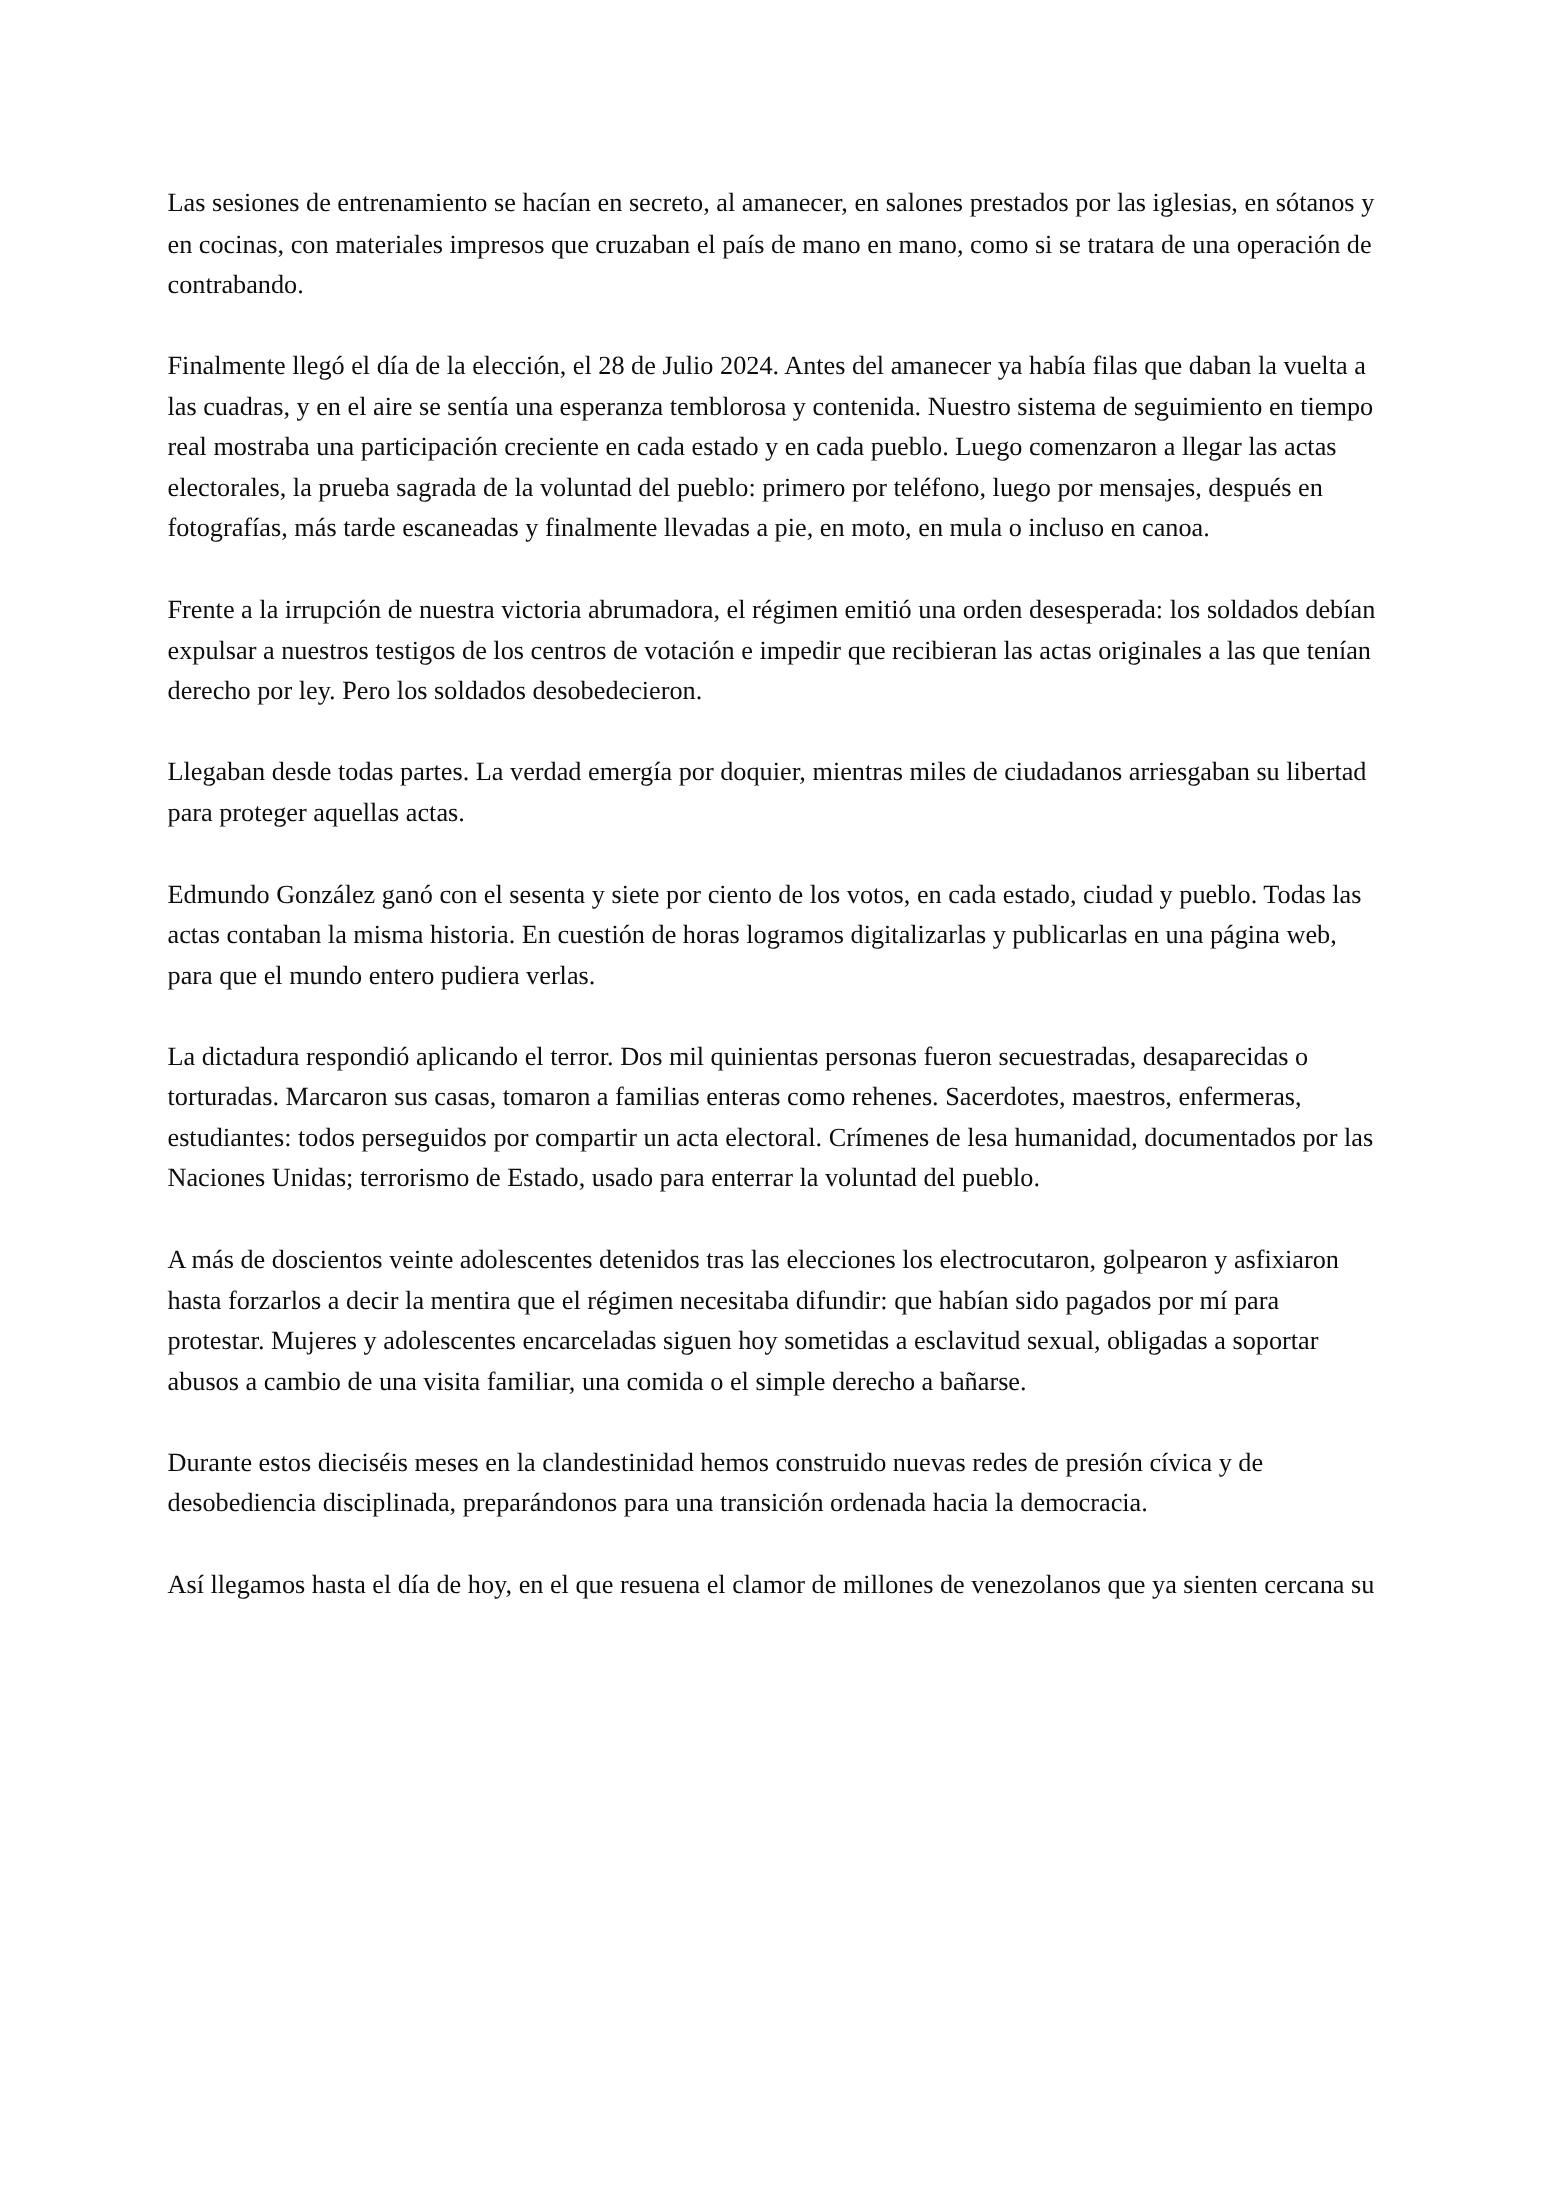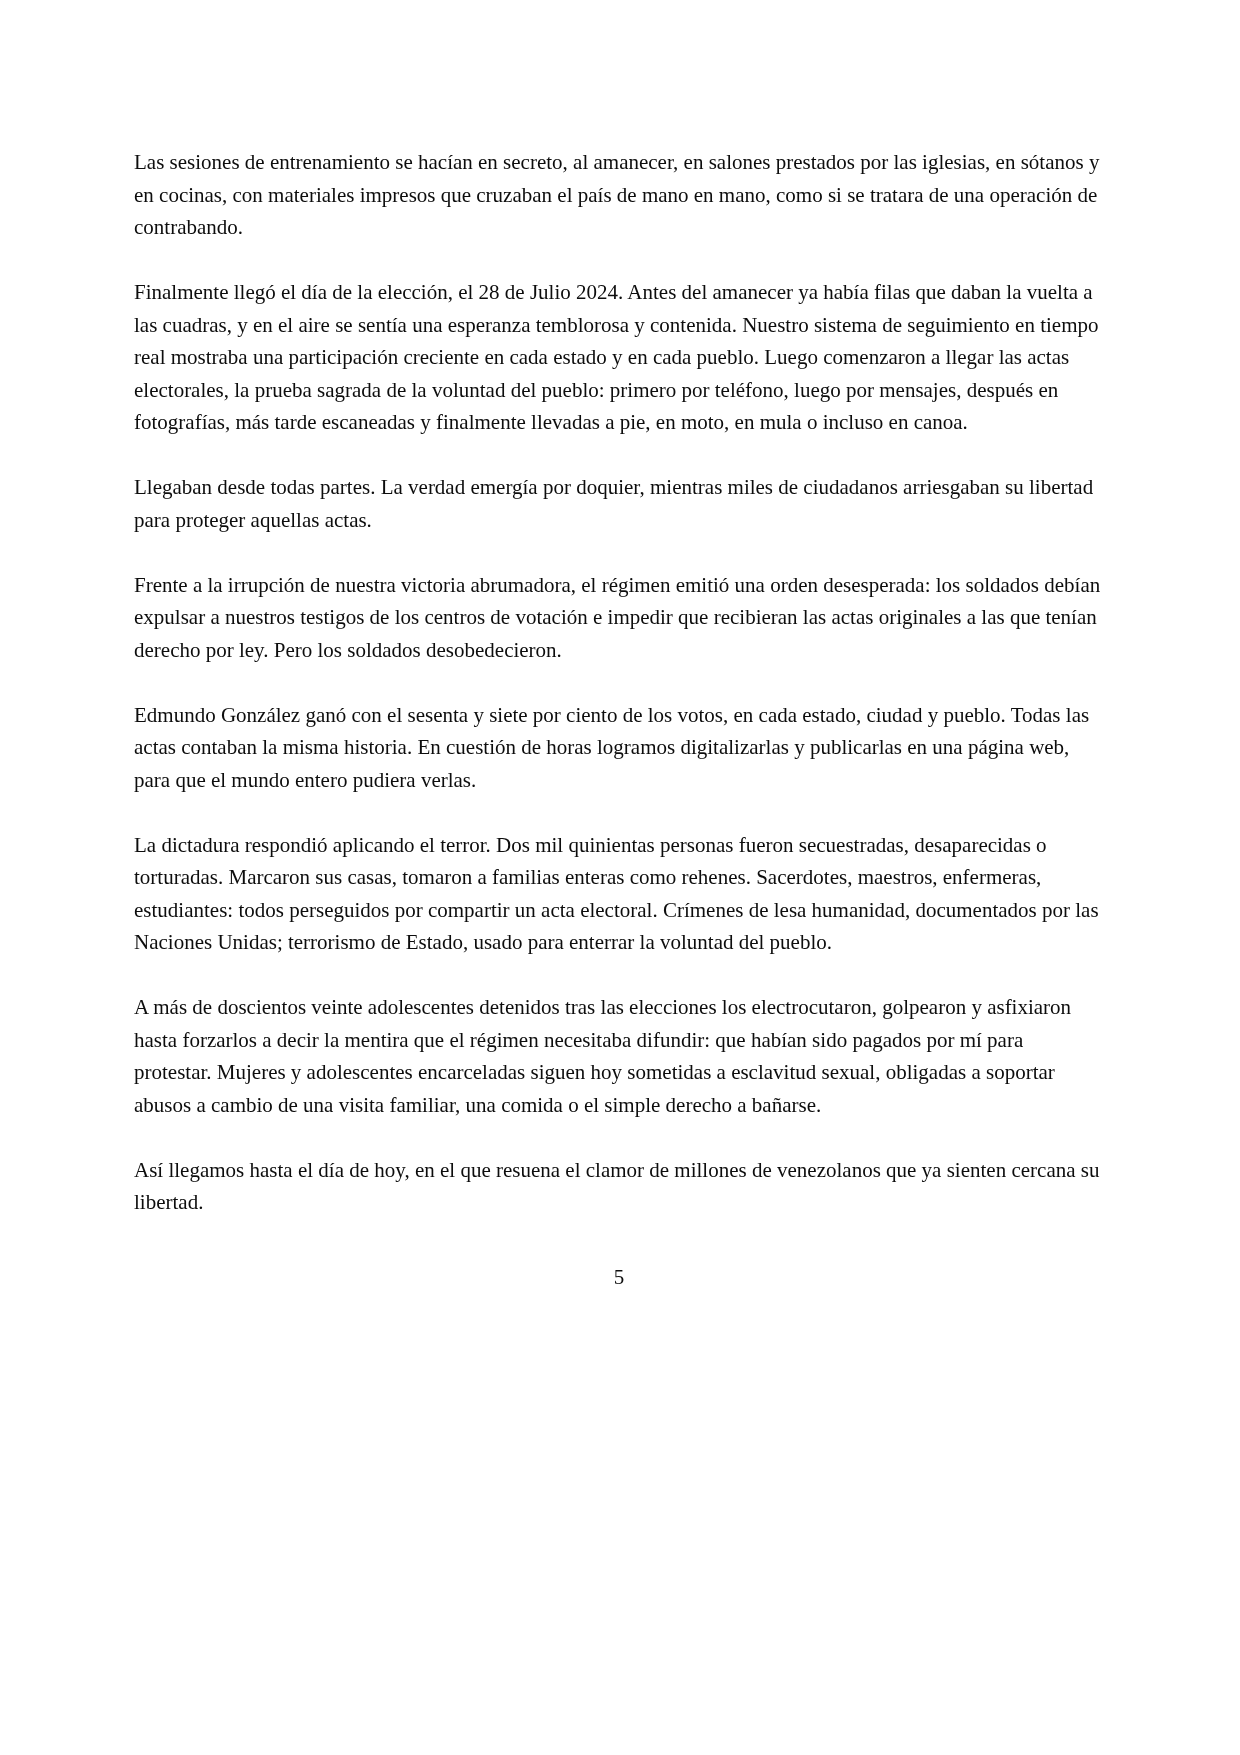--- a/index.html
+++ b/index.html
@@ -36,23 +36,24 @@
     color: #0d0d0d;
   }
 </style>
 </head>
 <body>
 
 <div class="page">
   <div class="doc-body">
       <p>Las sesiones de entrenamiento se hacían en secreto, al amanecer, en salones prestados por las iglesias, en sótanos y en cocinas, con materiales impresos que cruzaban el país de mano en mano, como si se tratara de una operación de contrabando.</p>
       <p>Finalmente llegó el día de la elección, el 28 de Julio 2024. Antes del amanecer ya había filas que daban la vuelta a las cuadras, y en el aire se sentía una esperanza temblorosa y contenida. Nuestro sistema de seguimiento en tiempo real mostraba una participación creciente en cada estado y en cada pueblo. Luego comenzaron a llegar las actas electorales, la prueba sagrada de la voluntad del pueblo: primero por teléfono, luego por mensajes, después en fotografías, más tarde escaneadas y finalmente llevadas a pie, en moto, en mula o incluso en canoa.</p>
+      <p>Frente a la irrupción de nuestra victoria abrumadora, el régimen emitió una orden desesperada: los soldados debían expulsar a nuestros testigos de los centros de votación e impedir que recibieran las actas originales a las que tenían derecho por ley. Pero los soldados desobedecieron.</p>
       <p>Llegaban desde todas partes. La verdad emergía por doquier, mientras miles de ciudadanos arriesgaban su libertad para proteger aquellas actas.</p>
-      <p>Frente a la irrupción de nuestra victoria abrumadora, el régimen emitió una orden desesperada: los soldados debían expulsar a nuestros testigos de los centros de votación e impedir que recibieran las actas originales a las que tenían derecho por ley. Pero los soldados desobedecieron.</p>
       <p>Edmundo González ganó con el sesenta y siete por ciento de los votos, en cada estado, ciudad y pueblo. Todas las actas contaban la misma historia. En cuestión de horas logramos digitalizarlas y publicarlas en una página web, para que el mundo entero pudiera verlas.</p>
       <p>La dictadura respondió aplicando el terror. Dos mil quinientas personas fueron secuestradas, desaparecidas o torturadas. Marcaron sus casas, tomaron a familias enteras como rehenes. Sacerdotes, maestros, enfermeras, estudiantes: todos perseguidos por compartir un acta electoral. Crímenes de lesa humanidad, documentados por las Naciones Unidas; terrorismo de Estado, usado para enterrar la voluntad del pueblo.</p>
       <p>A más de doscientos veinte adolescentes detenidos tras las elecciones los electrocutaron, golpearon y asfixiaron hasta forzarlos a decir la mentira que el régimen necesitaba difundir: que habían sido pagados por mí para protestar. Mujeres y adolescentes encarceladas siguen hoy sometidas a esclavitud sexual, obligadas a soportar abusos a cambio de una visita familiar, una comida o el simple derecho a bañarse.</p>
+      <p>Durante estos dieciséis meses en la clandestinidad hemos construido nuevas redes de presión cívica y de desobediencia disciplinada, preparándonos para una transición ordenada hacia la democracia.</p>
       <p>Así llegamos hasta el día de hoy, en el que resuena el clamor de millones de venezolanos que ya sienten cercana su libertad.</p>
     </div>
   <div class="page-footer">
     <span>5</span>
   </div>
 </div>
 
 </body></html>

